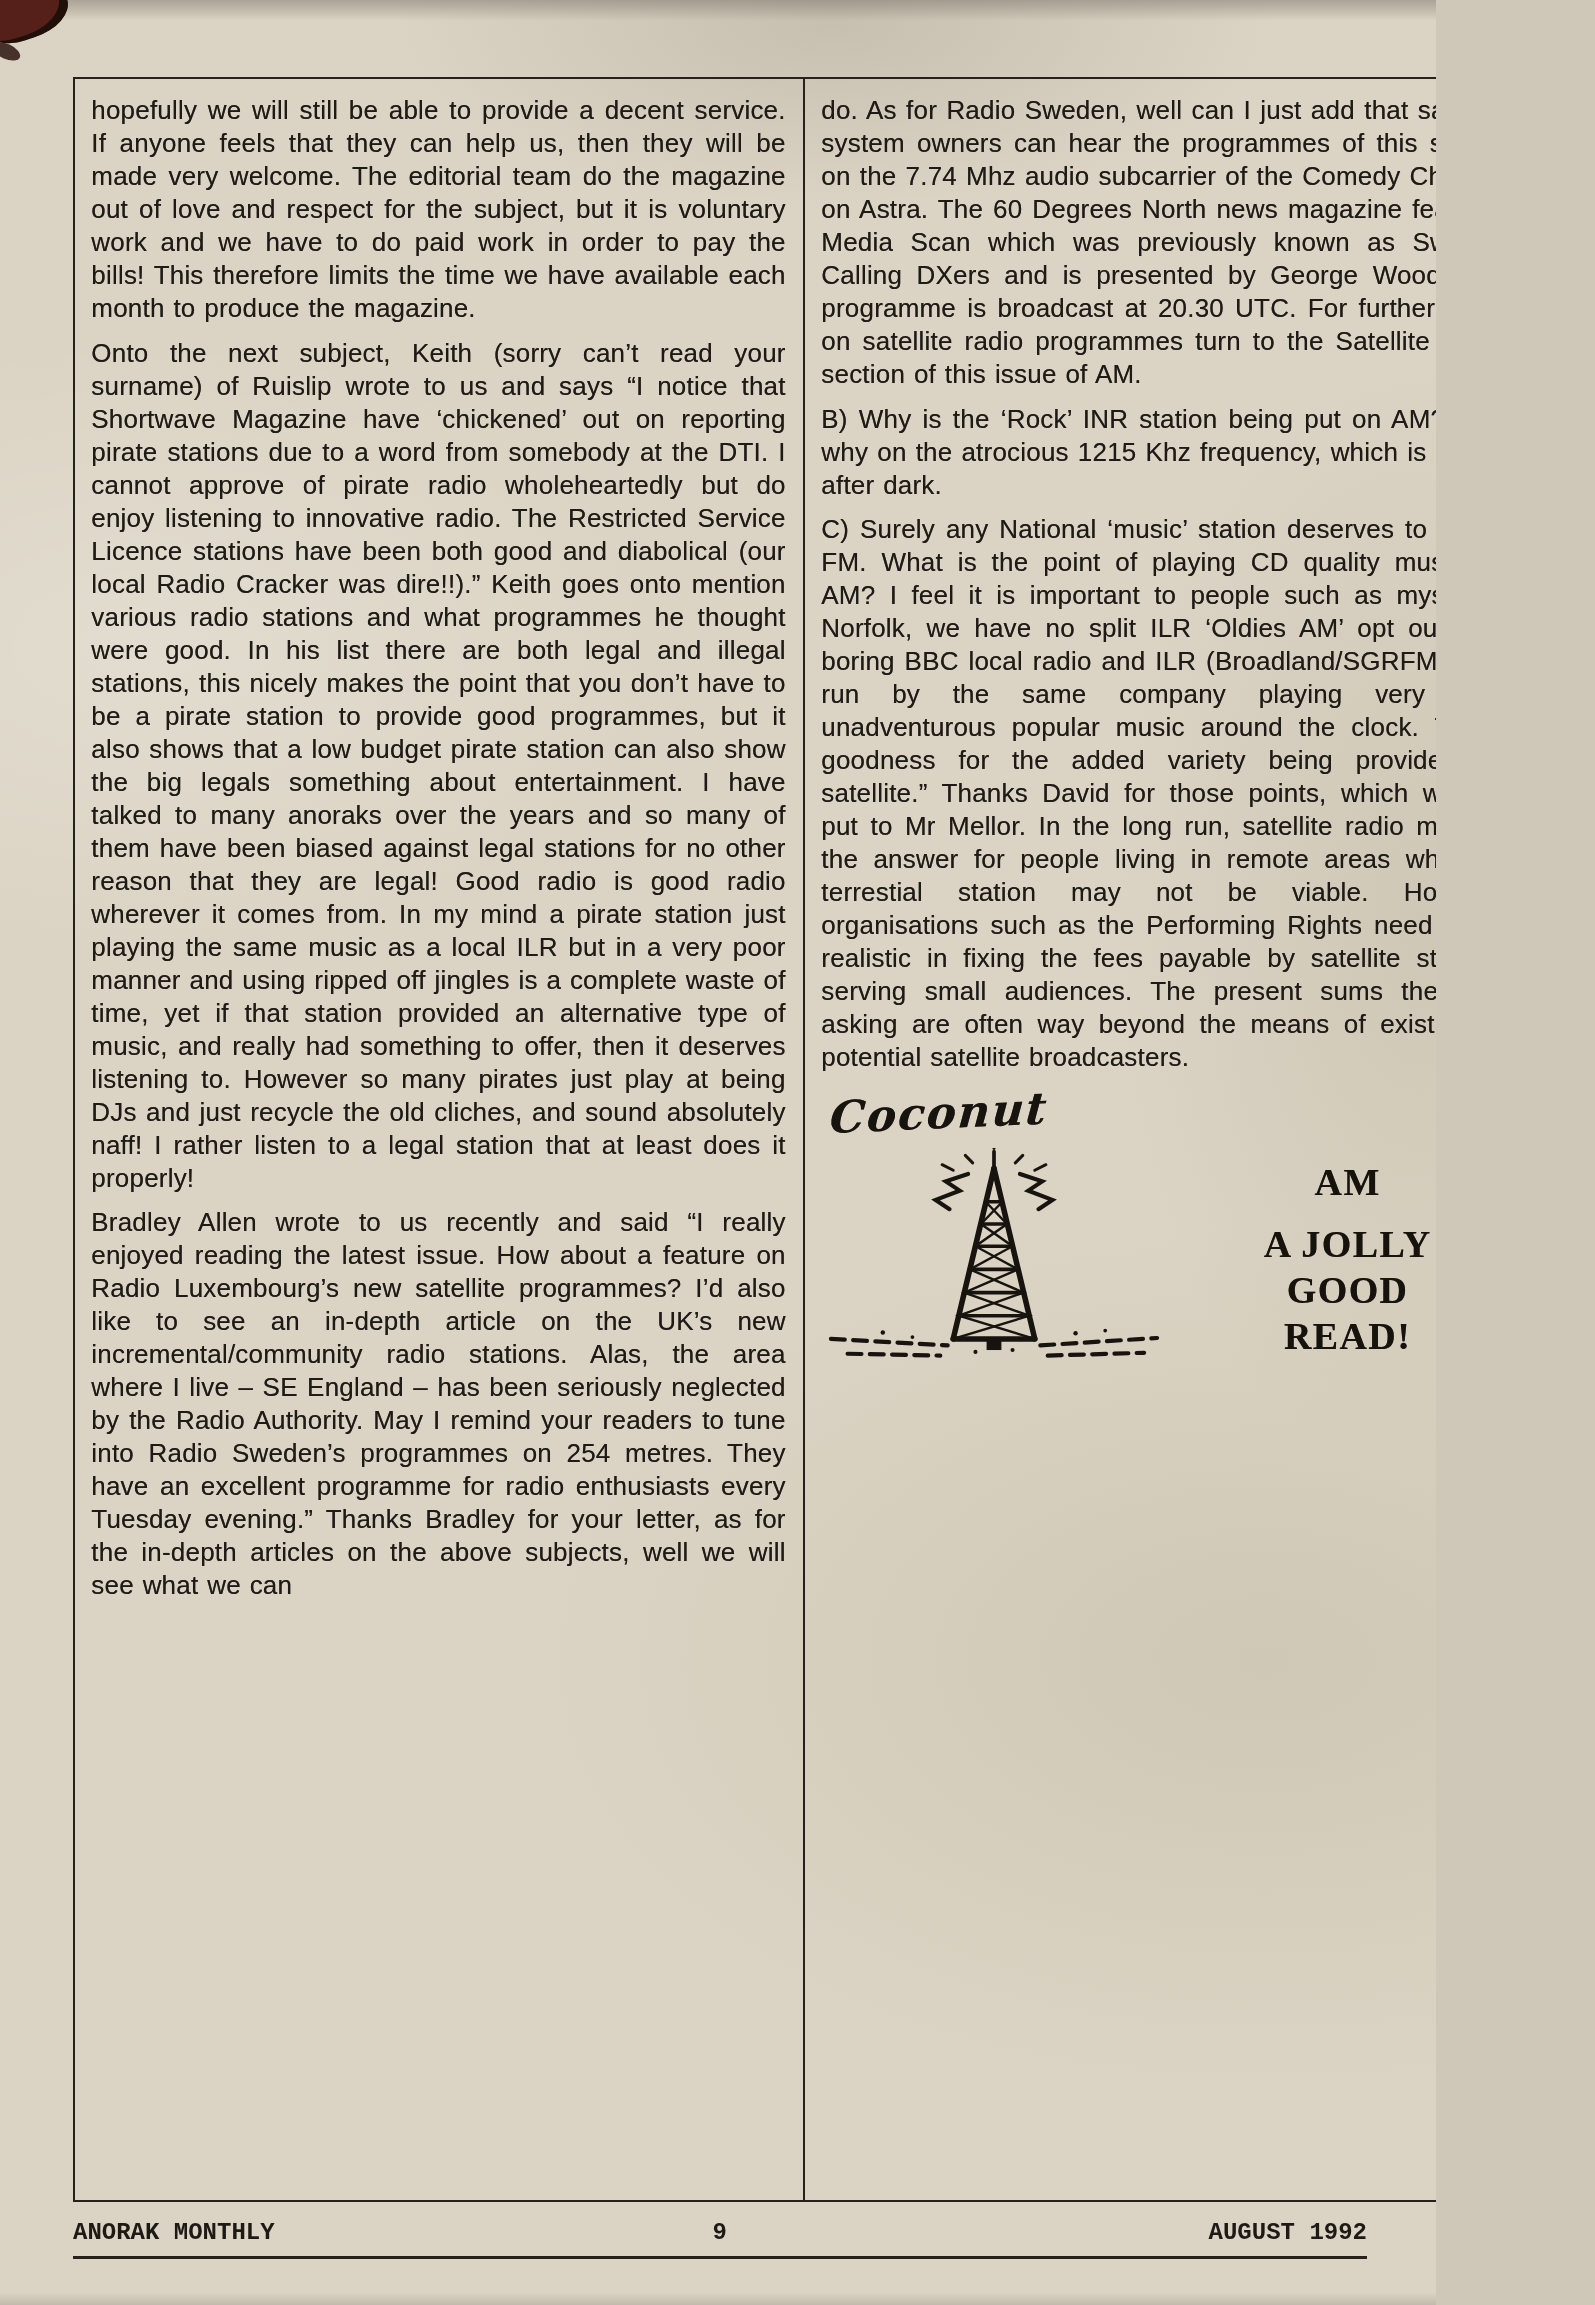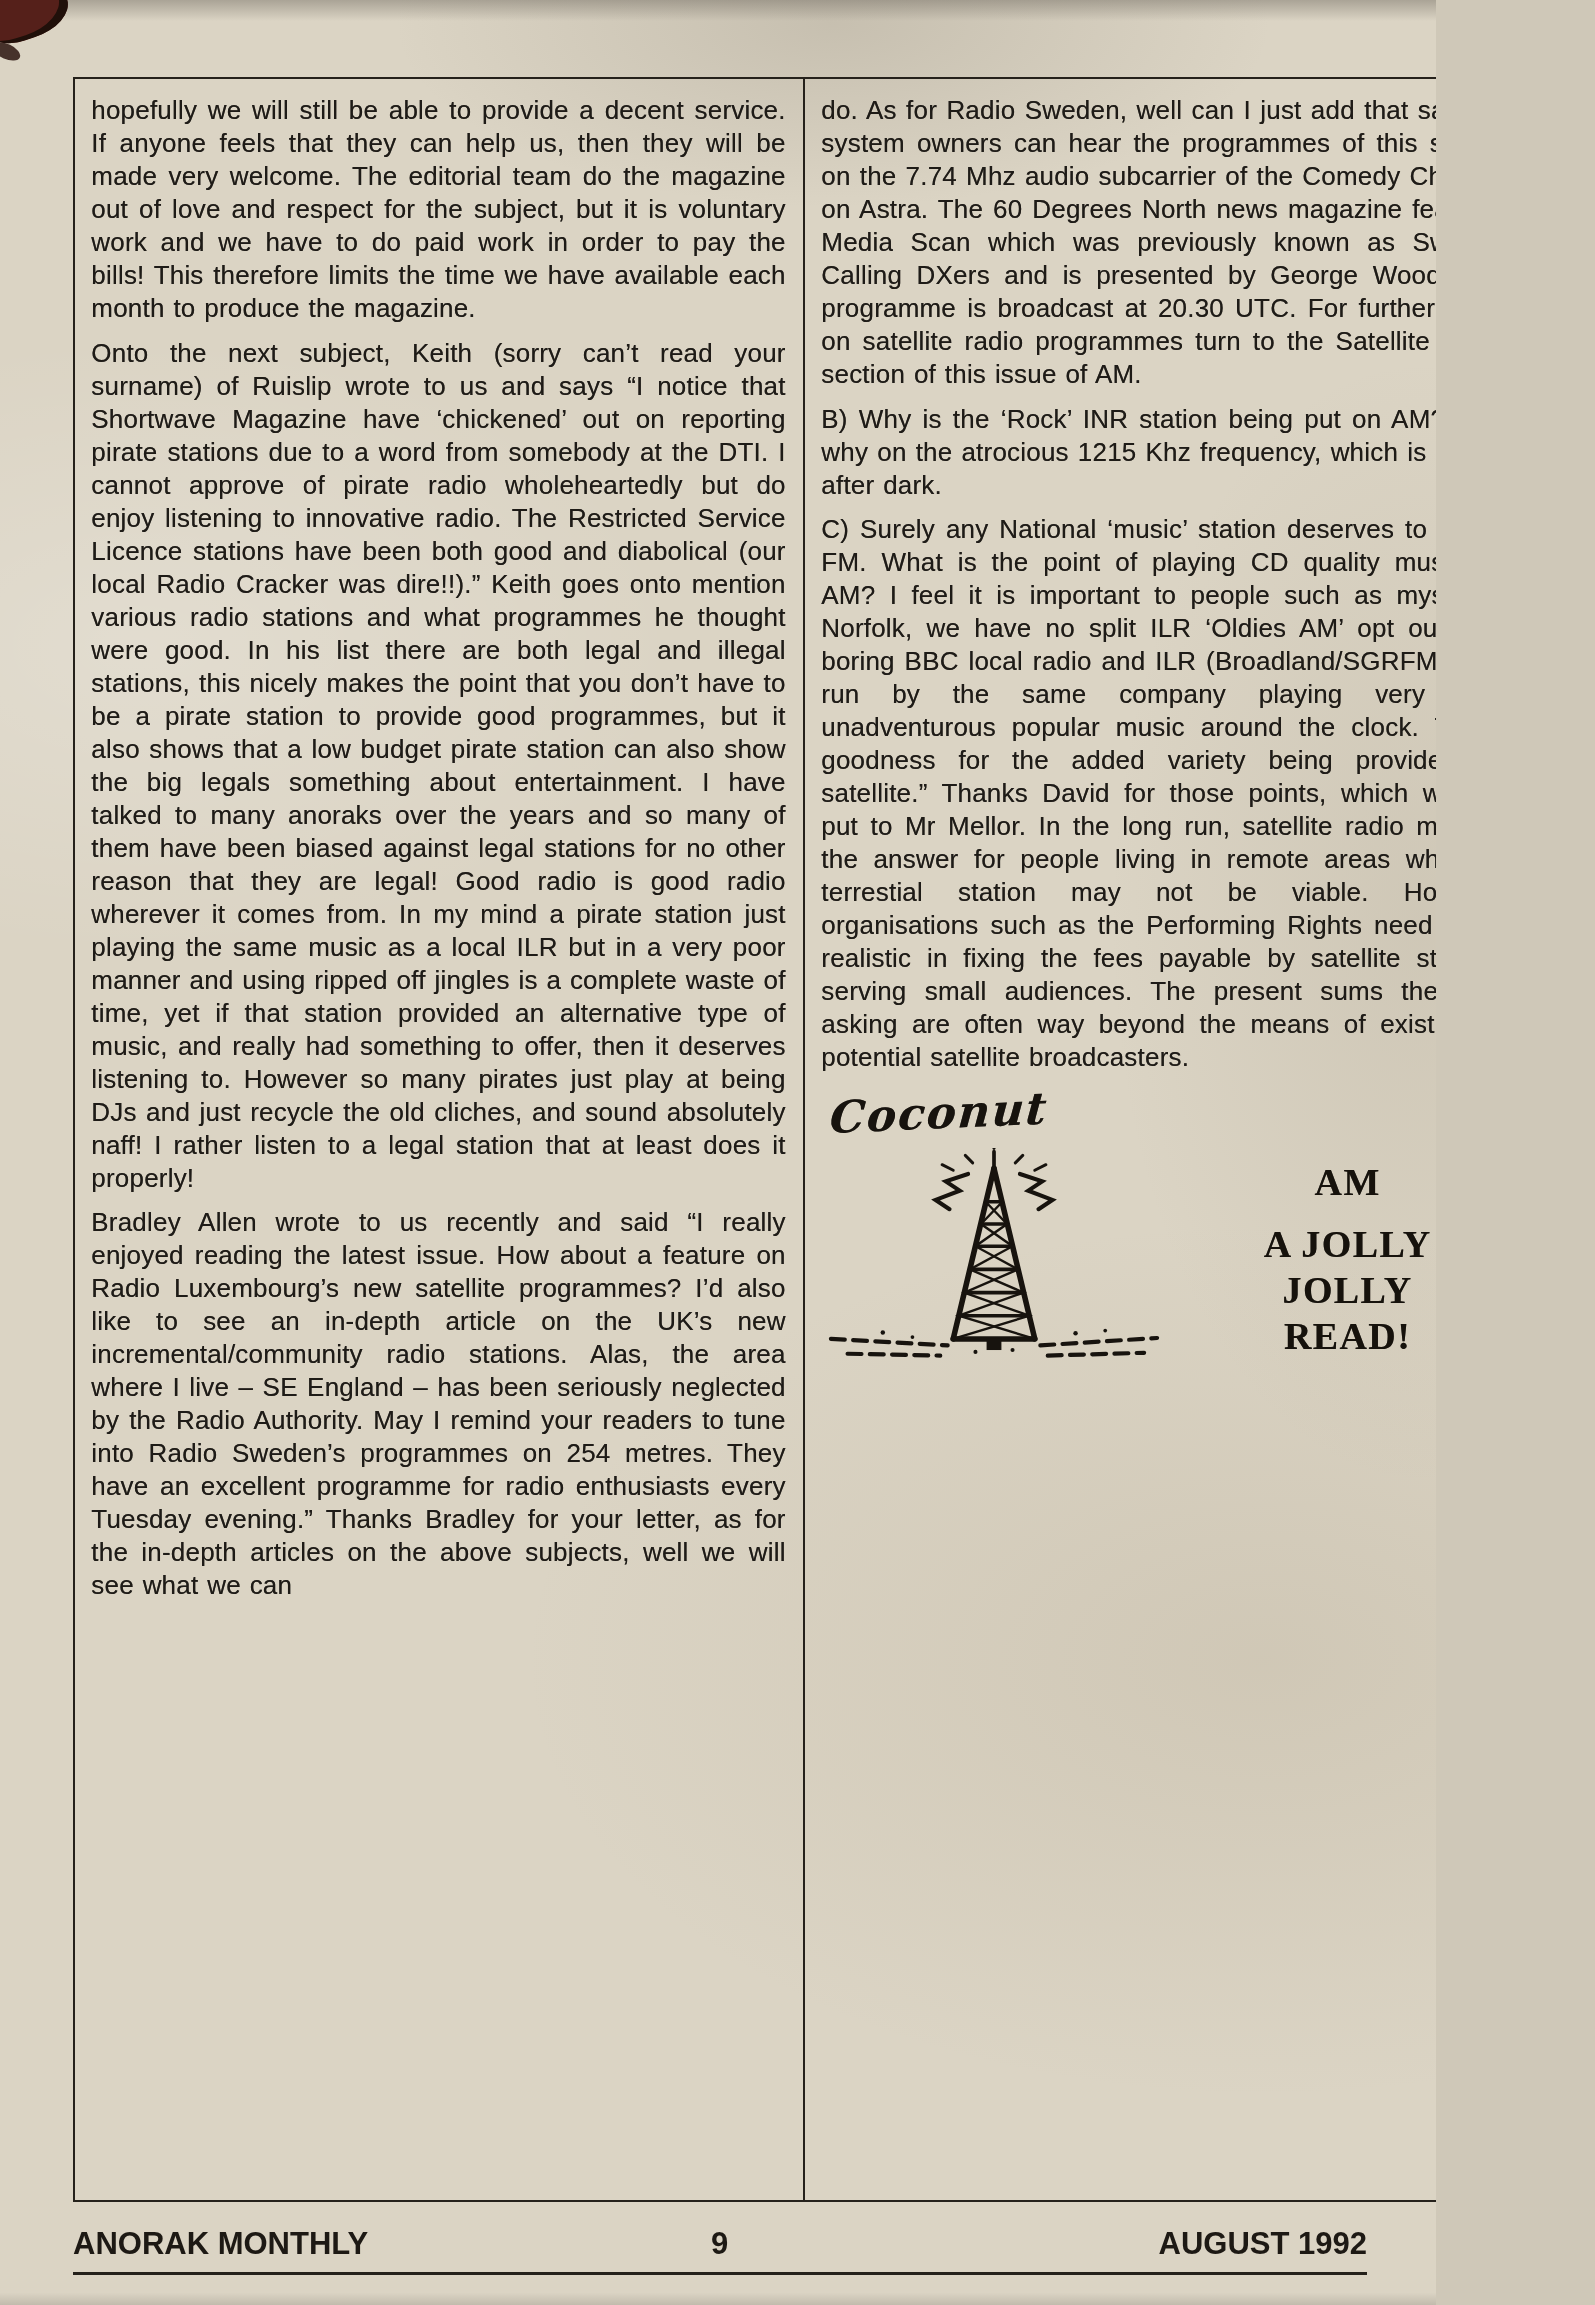--- a/index.html
+++ b/index.html
@@ -96,27 +96,26 @@
     line-height: 1.22;
     letter-spacing: 1.4px;
   }
   .advert-line.first { margin-bottom: 15.4px; }
   .footer {
     position: absolute;
     left: 73px; right: 69px; top: 2219px;
     display: flex;
     justify-content: space-between;
     align-items: baseline;
-    font-family: Liberation Sans, sans-serif;
+    font-family: Liberation Mono, monospace;
     font-weight: bold;
-    font-size: 31px;
+    font-size: 24px;
     color: #1d1914;
     padding-bottom: 9.6px;
     border-bottom: 3.8px solid #25211b;
-    margin-top: 7px;
   }
   .footer .page-num {
     position: absolute;
     left: 50%;
     transform: translateX(-52%);
   }
 </style>
 </head>
 <body>
 
@@ -186,21 +185,21 @@
               <circle cx="300" cy="197" r="2"></circle>
               <circle cx="200" cy="218" r="2.2"></circle>
               <circle cx="160" cy="220" r="2.2"></circle>
               <rect x="172" y="206" width="16" height="12"></rect>
             </g>
           </svg>
         </div>
         <div class="advert-text">
           <div class="advert-line first">AM</div>
           <div class="advert-line">A JOLLY</div>
-          <div class="advert-line">JOLLY</div>
+          <div class="advert-line">GOOD</div>
           <div class="advert-line">READ!</div>
         </div>
       </div>
     </div>
 
   </div>
 
   <div class="footer">
     <span>ANORAK MONTHLY</span>
     <span class="page-num">9</span>

